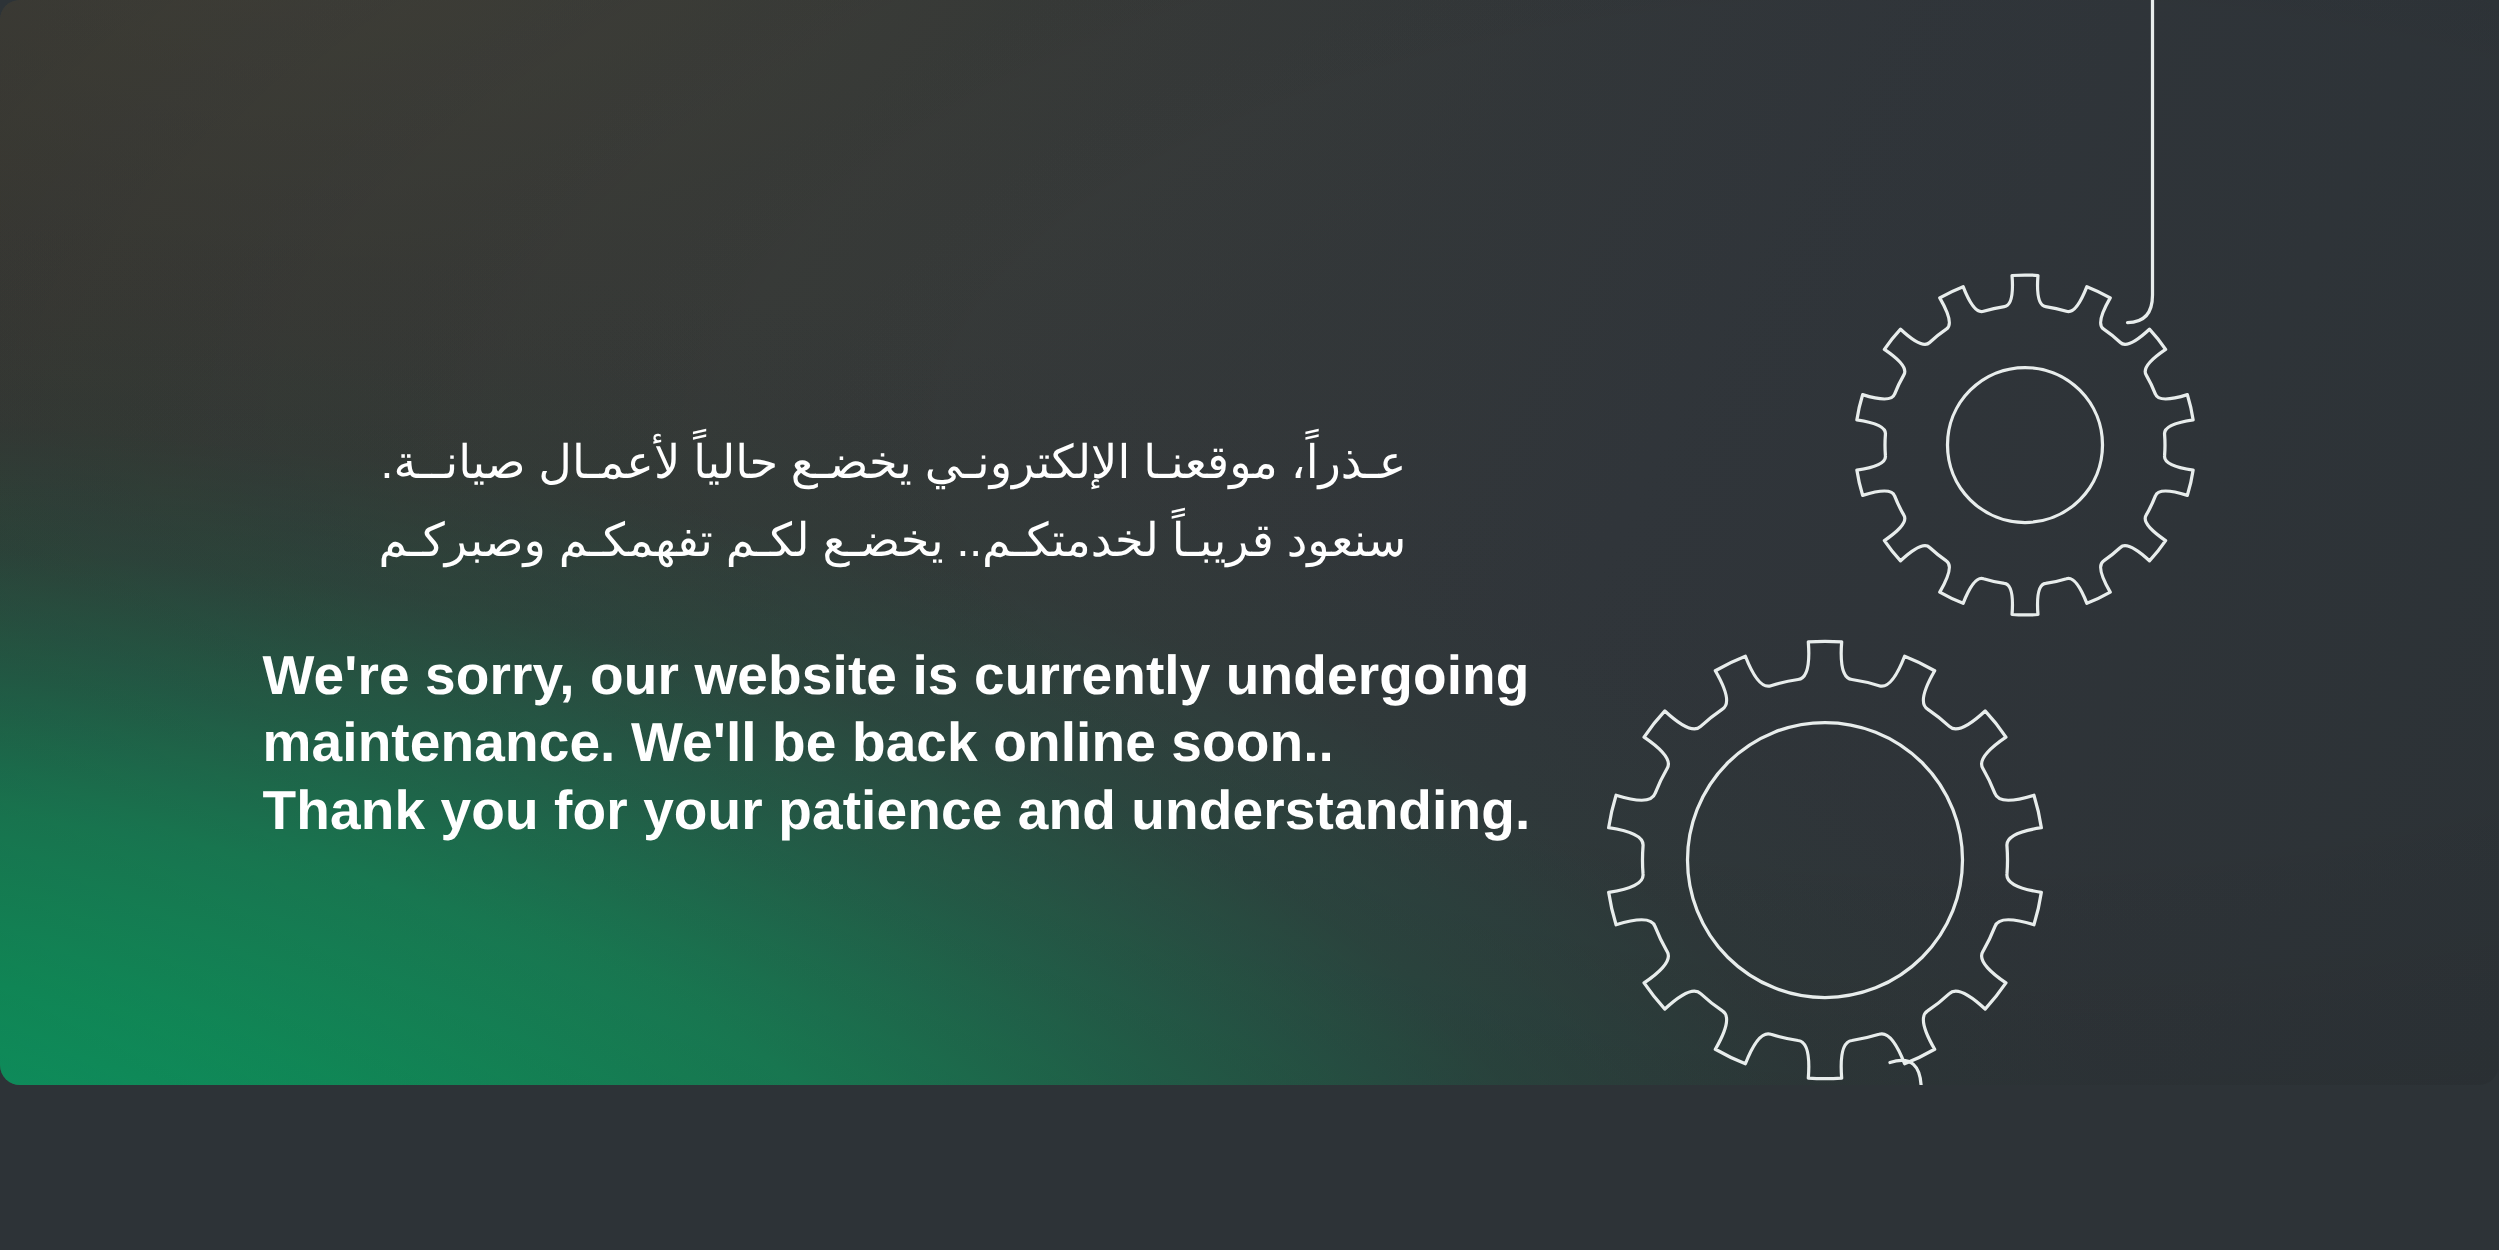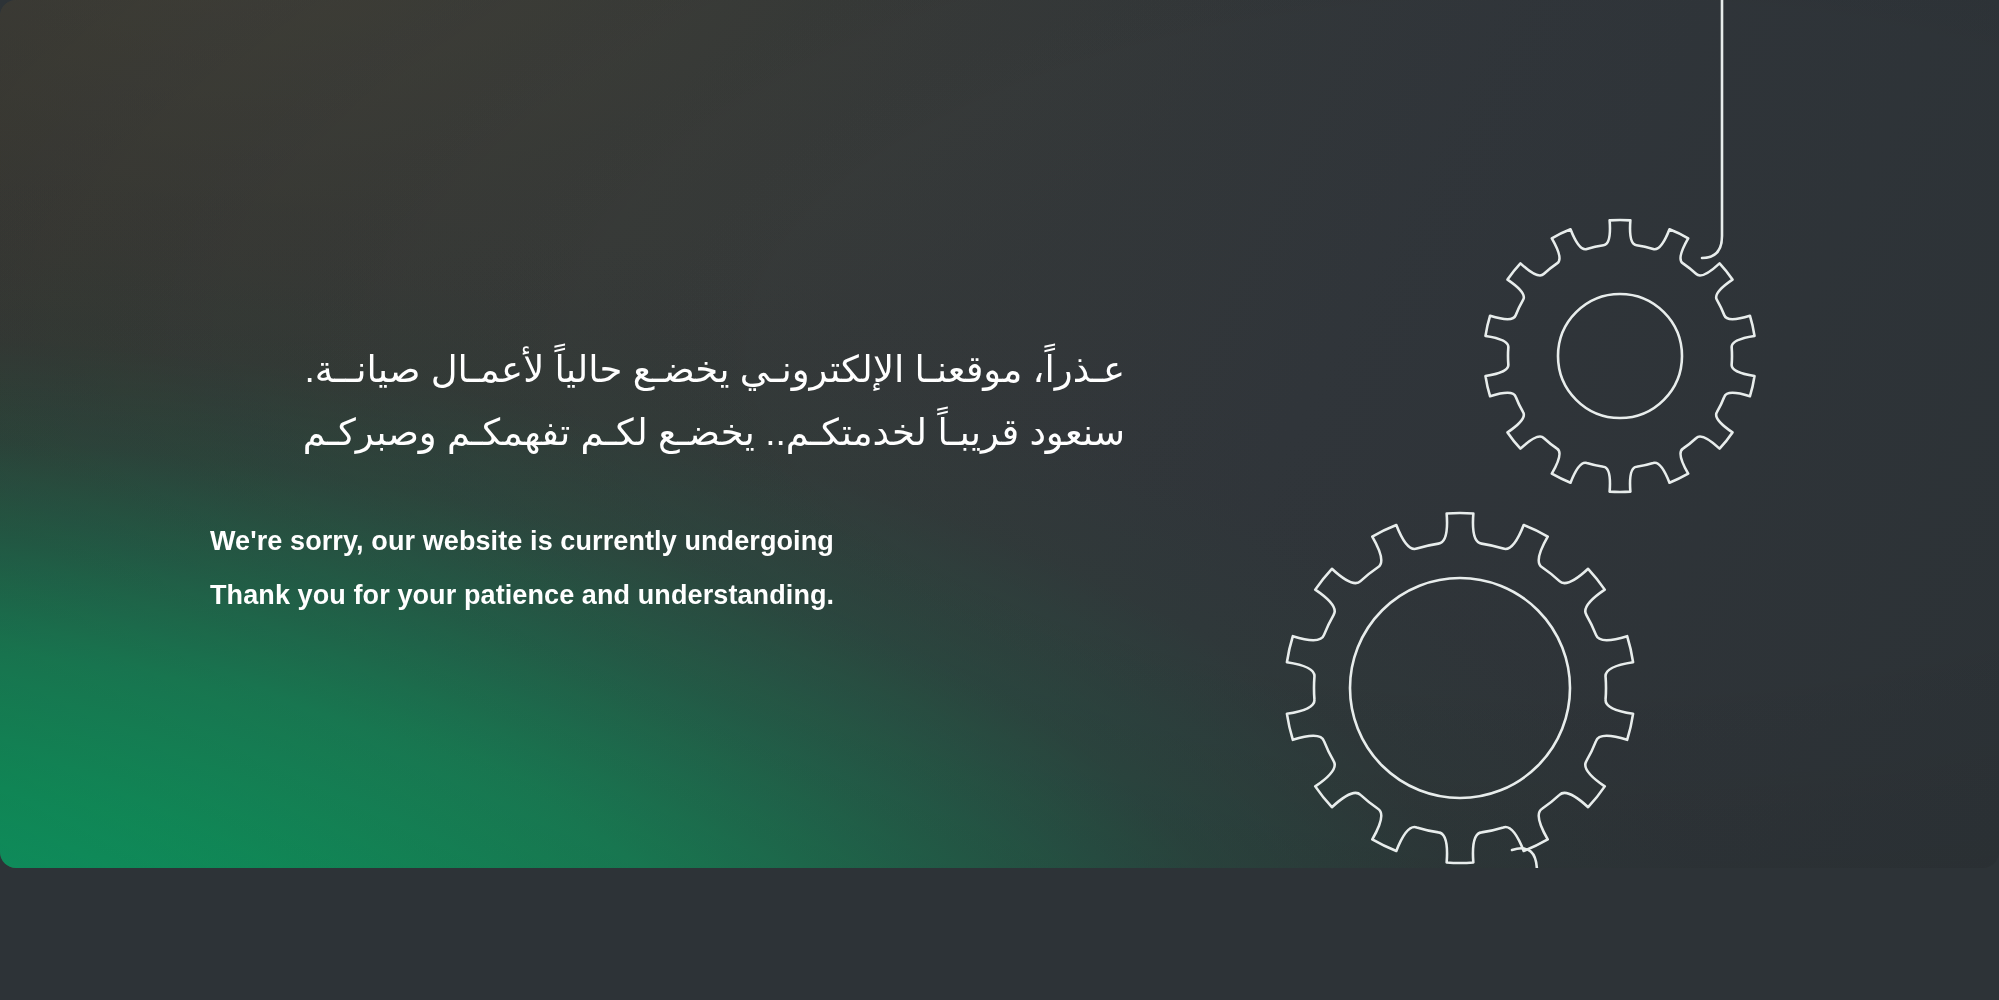--- a/index.html
+++ b/index.html
@@ -83,21 +83,21 @@
     line-height: 63px;
     font-weight: 400;
     letter-spacing: 0px;
     width: 915px;
     white-space: nowrap;
   }
   .ar-line { display: block; }
   .en-block {
     margin-top: 50px;
     color: #FFFFFF;
-    font-size: 27px;
+    font-size: 44px;
     line-height: 54px;
     font-weight: 700;
     letter-spacing: 0.1px;
   }
   .en-line { display: block; white-space: nowrap; }
 </style>
 </head>
 <body>
 
 <div id="page">
@@ -129,17 +129,18 @@
 
   <div class="copy">
 
     <div class="ar-block" lang="ar" dir="rtl">
       <span class="ar-line">عـذراً، موقعنـا الإلكترونـي يخضـع حالياً لأعمـال صيانــة.</span>
       <span class="ar-line">سنعود قريبـاً لخدمتكـم.. يخضـع لكـم تفهمكـم وصبركـم</span>
     </div>
 
     <div class="en-block" lang="en" dir="ltr">
       <span class="en-line">We're sorry, our website is currently undergoing</span>
+      <span class="en-line">maintenance. We'll be back online soon..</span>
       <span class="en-line">Thank you for your patience and understanding.</span>
     </div>
 
   </div>
 </div>
 
 </body></html>

